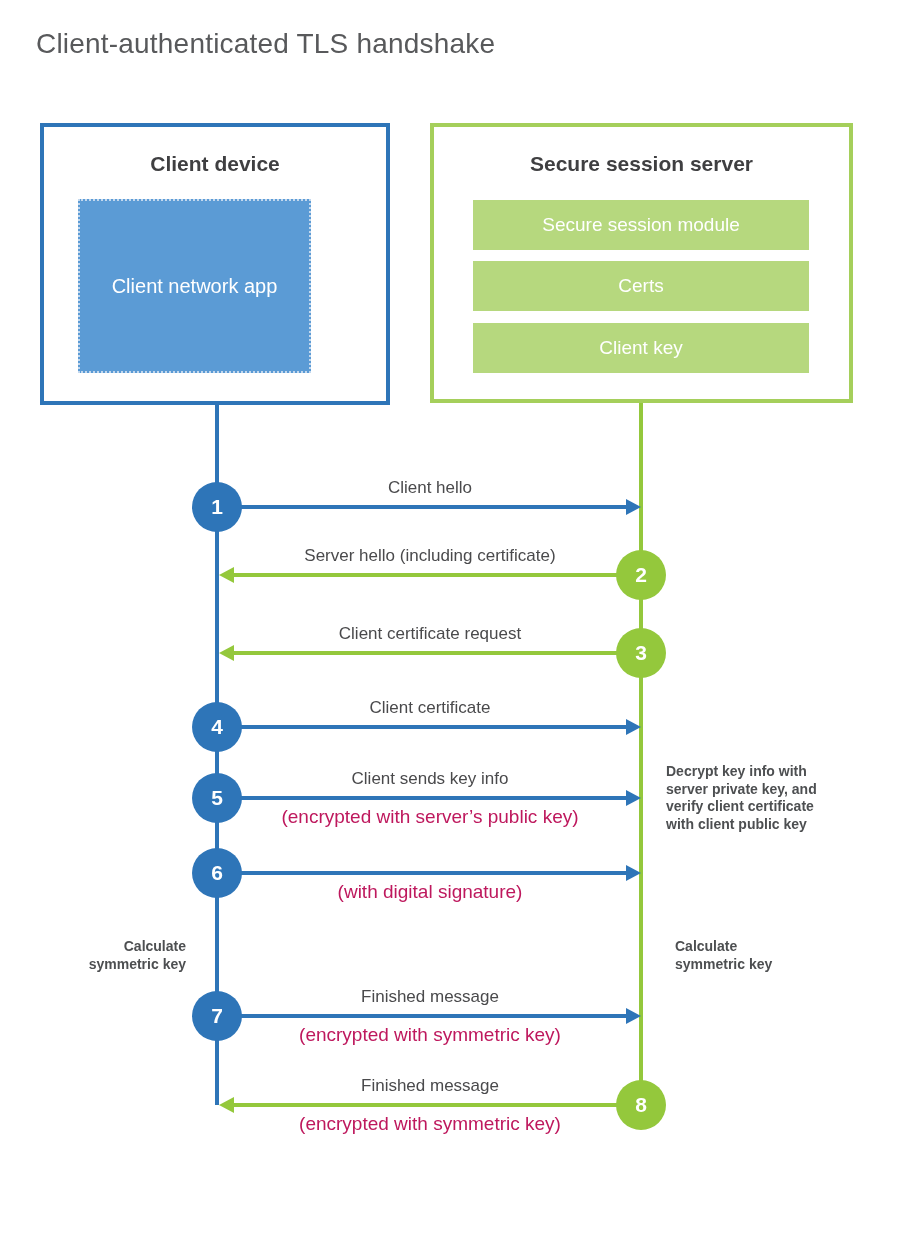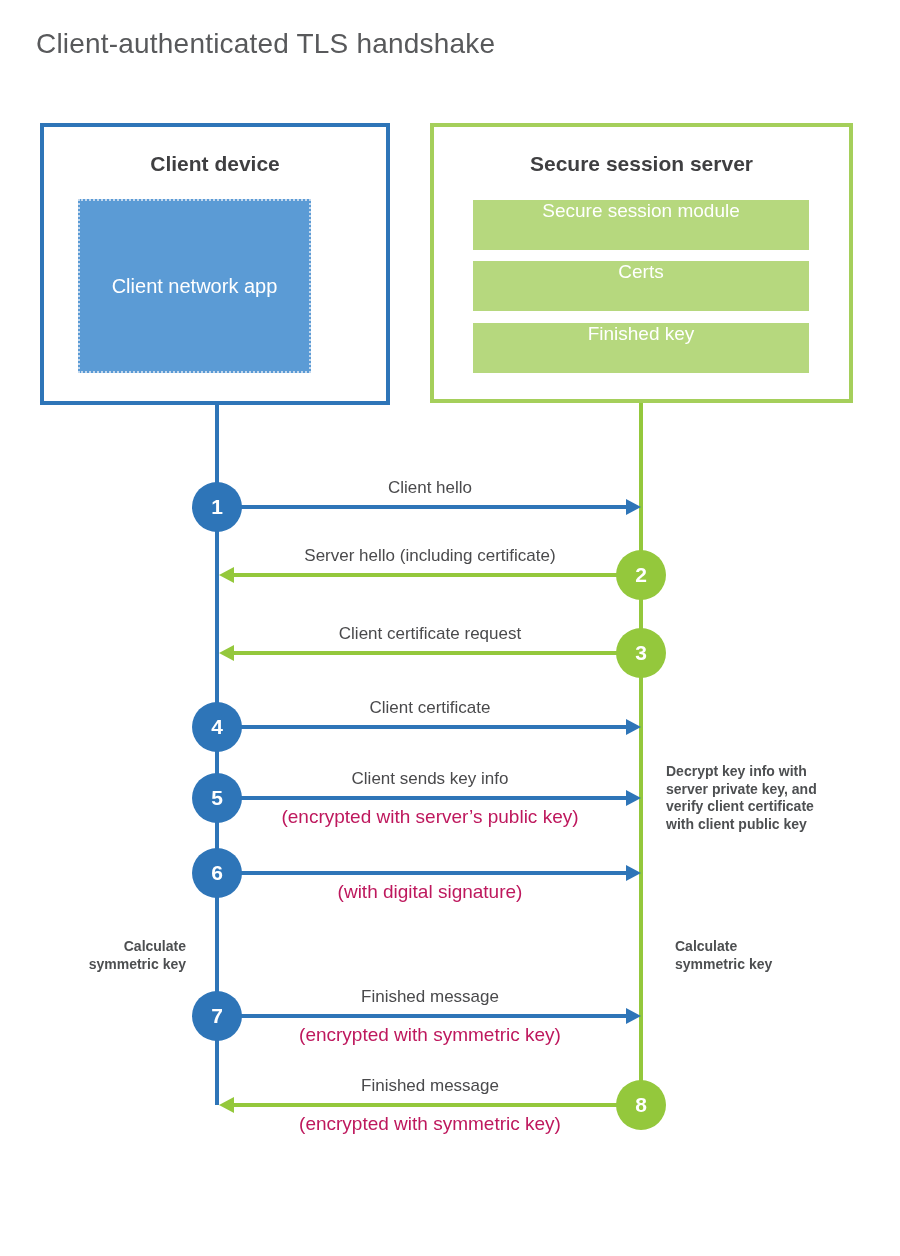--- a/index.html
+++ b/index.html
@@ -17,21 +17,21 @@
   .actor-title{position:absolute;left:0;right:0;top:25px;text-align:center;
                font-size:21px;font-weight:700;color:#3f3f41;}
 
   .client-app{position:absolute;left:78px;top:199px;width:233px;height:174px;
               background:#5b9bd5;border:2px dotted #c3d8ee;box-sizing:border-box;
               display:flex;align-items:center;justify-content:center;}
   .client-app span{display:block;max-width:185px;text-align:center;color:#fff;
               font-size:20px;line-height:28px;}
 
   .server-bar{position:absolute;left:473px;width:336px;height:50px;background:#b6d87e;
-              display:flex;justify-content:center;
+              display:flex;align-items:center;justify-content:center;
               color:#fff;font-size:19px;}
   .bar-1{top:200px;} .bar-2{top:261px;} .bar-3{top:323px;}
 
   
   .lifeline{position:absolute;width:4px;}
   .lifeline.blue{left:215px;top:403px;height:702px;background:#2e75b8;}
   .lifeline.green{left:639px;top:401px;height:704px;background:#94c83c;}
 
   
   .arrow-line{position:absolute;height:4px;width:409px;}
@@ -78,21 +78,21 @@
   <div class="actor-box server-box">
     <div class="actor-title">Secure session server</div>
   </div>
   <div class="server-bar bar-1">
     <span>Secure session module</span>
   </div>
   <div class="server-bar bar-2">
     <span>Certs</span>
   </div>
   <div class="server-bar bar-3">
-    <span>Finished key</span>
+    <span>Client key</span>
   </div>
 
   <div class="msg-label" style="top:477px">Client hello</div>
   <div class="arrow-line blue" style="top:505px"></div>
   <div class="arrow-head right" style="top:499px"></div>
   <div class="step-circle blue" style="top:482px">
     <span>1</span>
   </div>
 
   <div class="msg-label" style="top:545px">Server hello (including certificate)</div>

